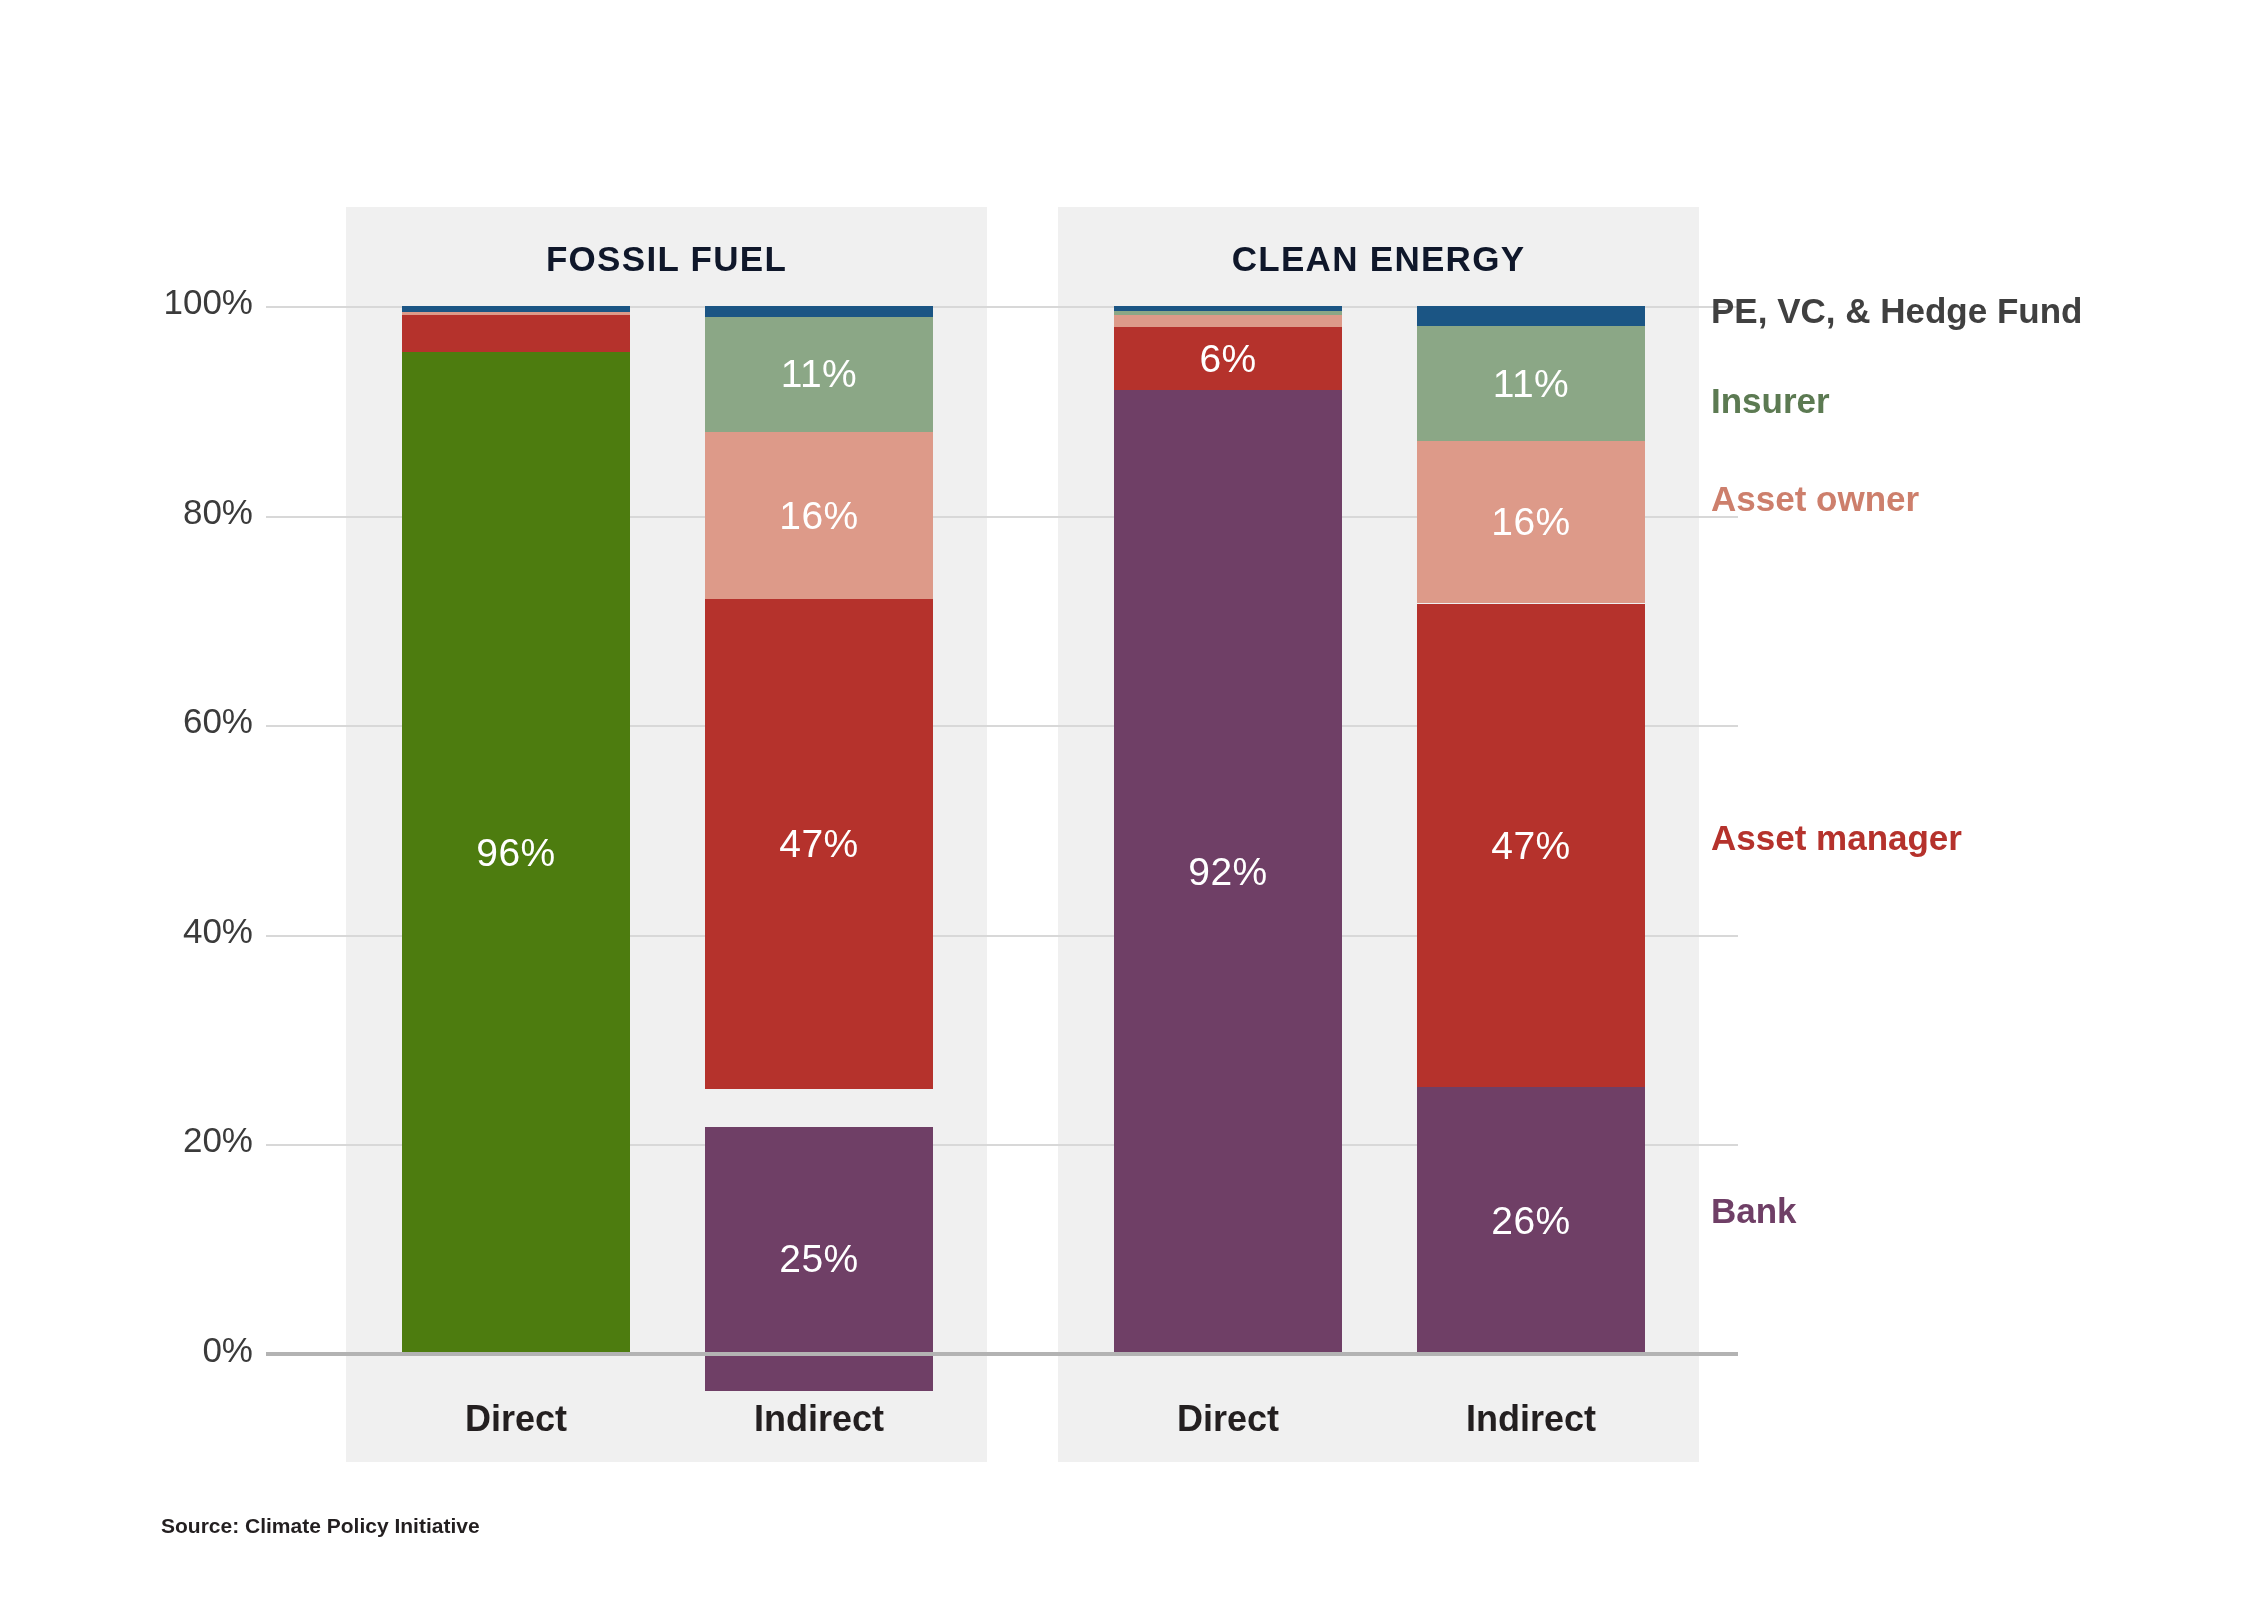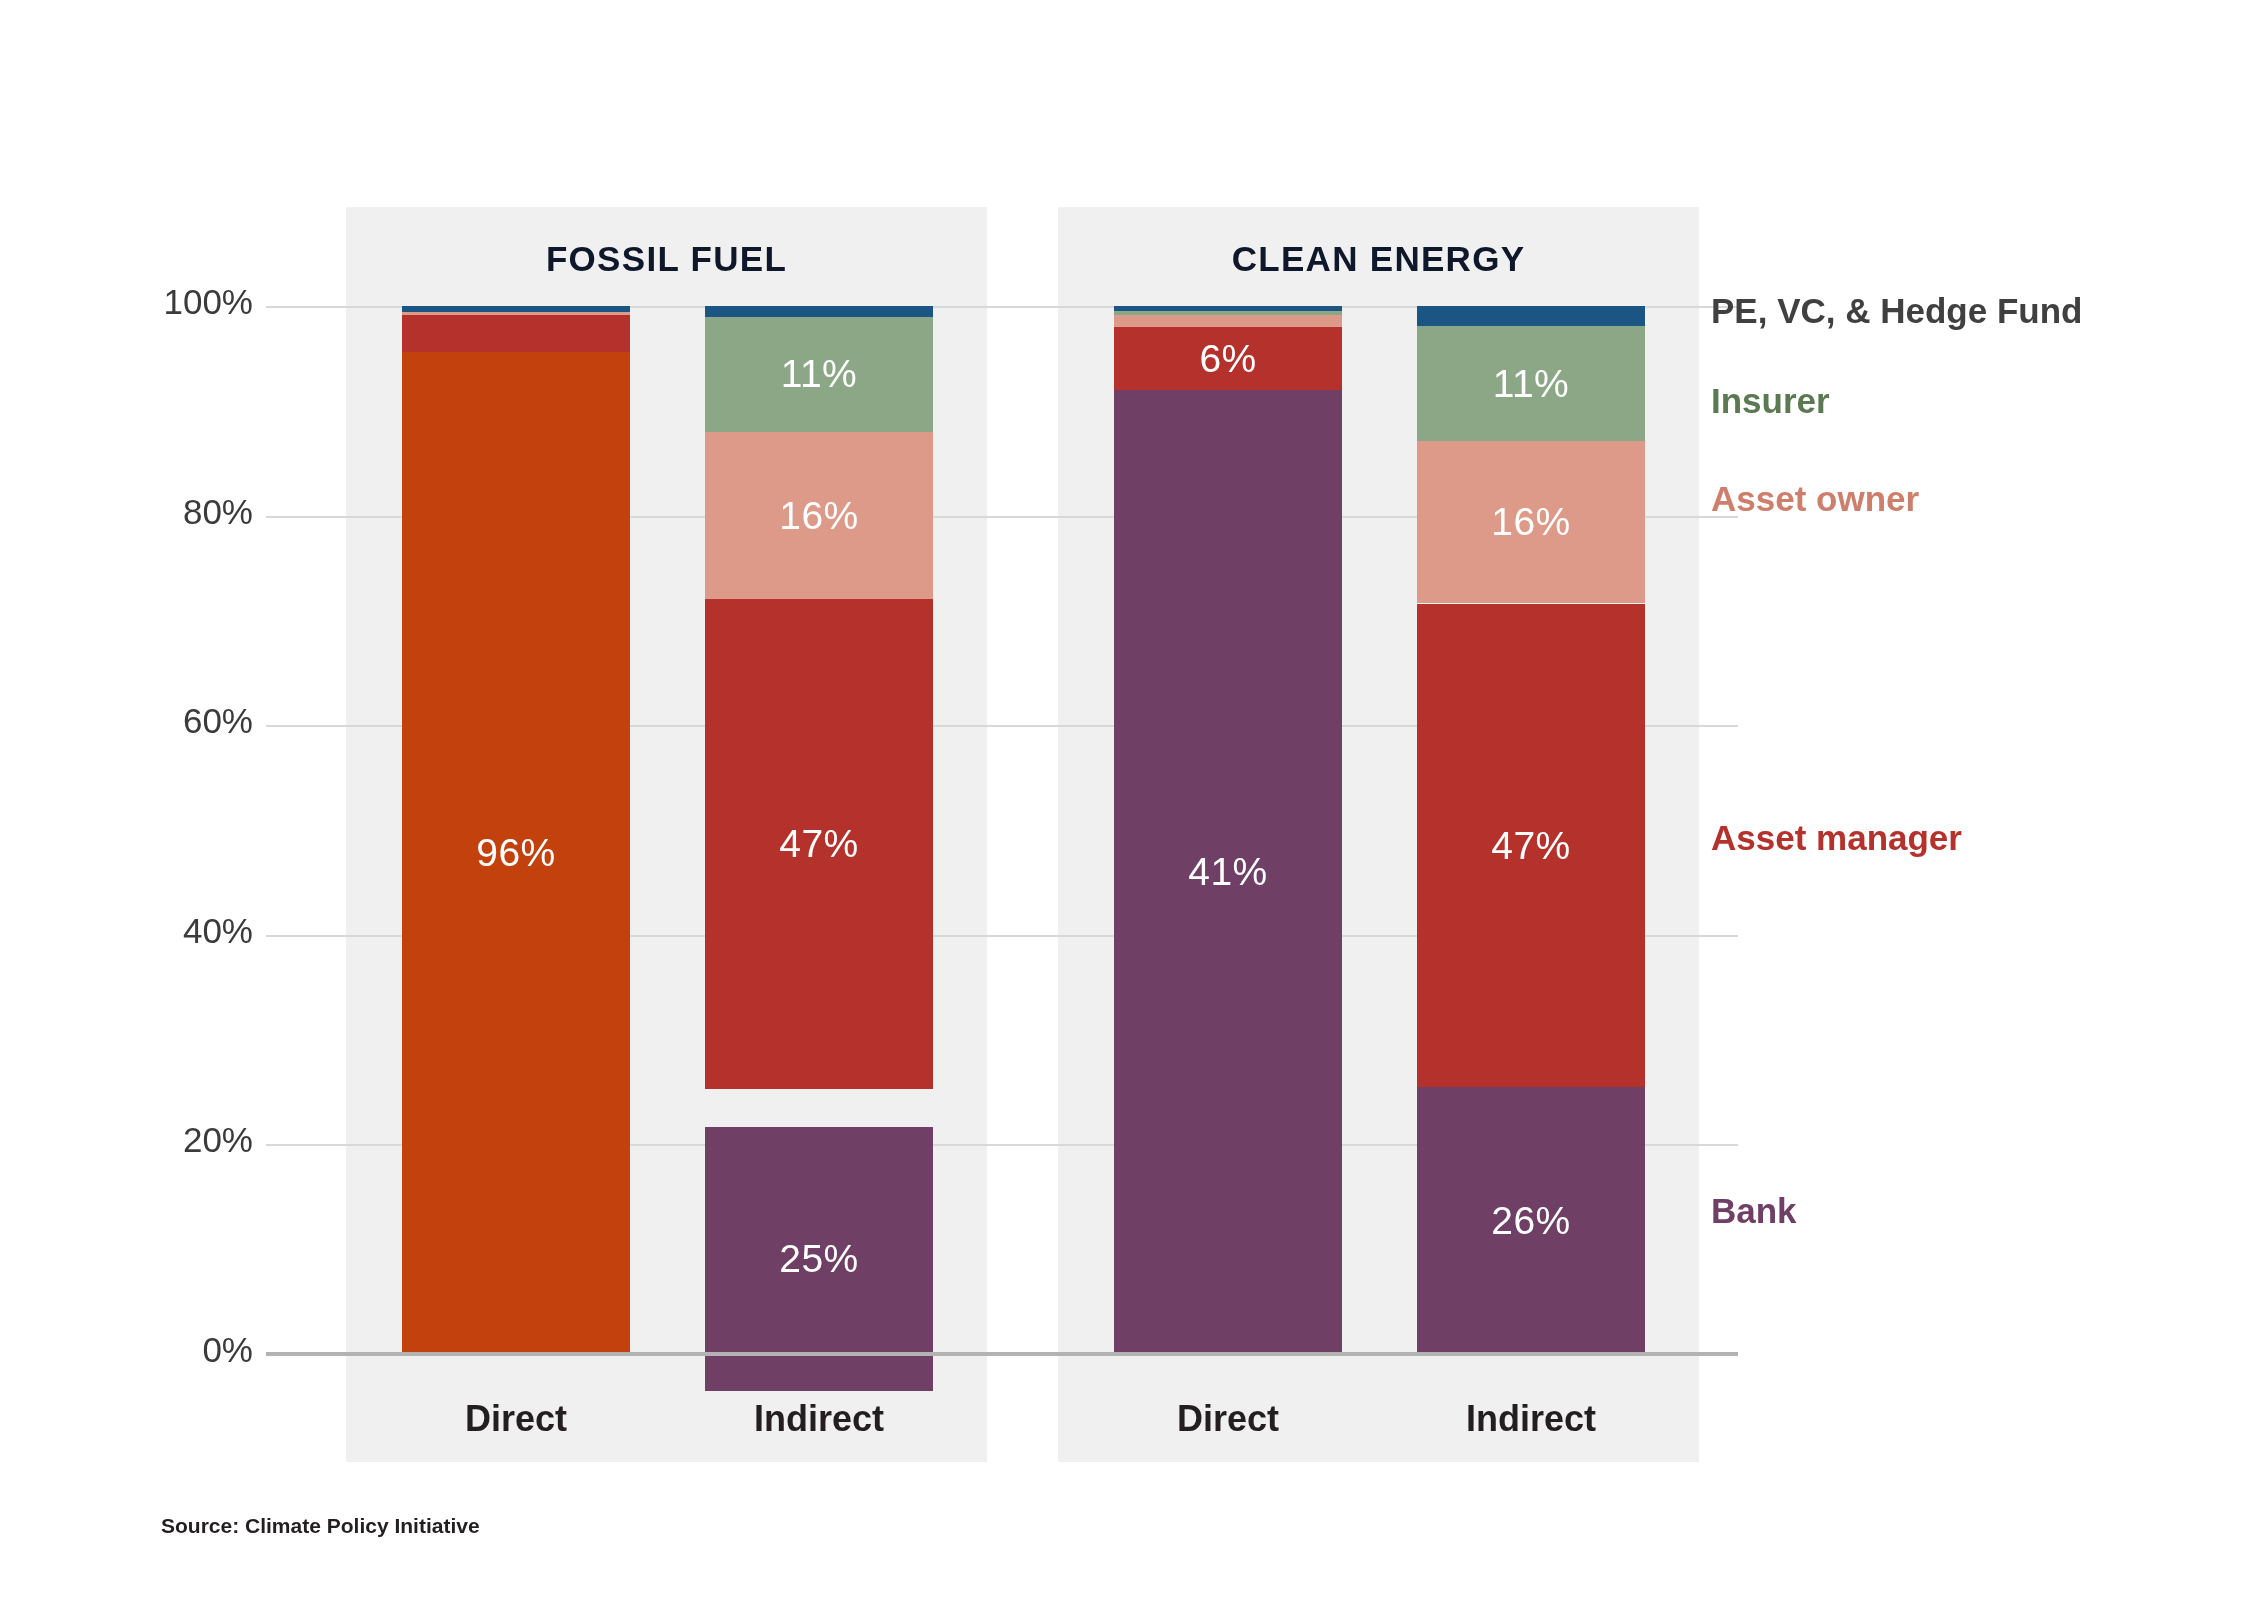--- a/index.html
+++ b/index.html
@@ -107,21 +107,21 @@
   <div class="plot" id="plot">
       <div class="gridline" style="top: 838px;"></div>
       <div class="gridline" style="top: 629px;"></div>
       <div class="gridline" style="top: 419px;"></div>
       <div class="gridline" style="top: 210px;"></div>
       <div class="gridline" style="top: 0px;"></div>
       <div class="bar" style="left: 136px; width: 228px; height: 1048px;">
         <div class="seg" style="top: 0px; height: 6.3px; background: rgb(27, 85, 132);"></div>
         <div class="seg" style="top: 6.3px; height: 3.1px; background: rgb(221, 154, 137);"></div>
         <div class="seg" style="top: 9.4px; height: 37px; background: rgb(181, 50, 44);"></div>
-        <div class="seg" style="top: 46px; height: 1002px; background: #c2410c; align-items: center;">
+        <div class="seg" style="top: 46px; height: 1002px; background: #4d7c0f; align-items: center;">
           <span class="seg-label">96%</span>
         </div>
       </div>
       <div class="bar" style="left: 439px; width: 228px; height: 1048px;">
         <div class="seg" style="top: 0px; height: 10.5px; background: rgb(27, 85, 132);"></div>
         <div class="seg" style="top: 10.5px; height: 115px; background: rgb(139, 167, 134);">
           <span class="seg-label">11%</span>
         </div>
         <div class="seg" style="top: 126px; height: 168px; background: rgb(221, 154, 137);">
           <span class="seg-label">16%</span>
@@ -134,21 +134,21 @@
         </div>
       </div>
       <div class="bar" style="left: 848px; width: 228px; height: 1048px;">
         <div class="seg" style="top: 0px; height: 5.2px; background: rgb(27, 85, 132);"></div>
         <div class="seg" style="top: 5.2px; height: 4.2px; background: rgb(139, 167, 134);"></div>
         <div class="seg" style="top: 9.4px; height: 11.5px; background: rgb(221, 154, 137);"></div>
         <div class="seg" style="top: 21px; height: 63px; background: rgb(181, 50, 44);">
           <span class="seg-label">6%</span>
         </div>
         <div class="seg" style="top: 84px; height: 964px; background: rgb(111, 63, 102);">
-          <span class="seg-label">41%</span>
+          <span class="seg-label">92%</span>
         </div>
       </div>
       <div class="bar" style="left: 1151px; width: 228px; height: 1048px;">
         <div class="seg" style="top: 0px; height: 20px; background: rgb(27, 85, 132);"></div>
         <div class="seg" style="top: 20px; height: 115px; background: rgb(139, 167, 134);">
           <span class="seg-label">11%</span>
         </div>
         <div class="seg" style="top: 135px; height: 162px; background: rgb(221, 154, 137);">
           <span class="seg-label">16%</span>
         </div>

